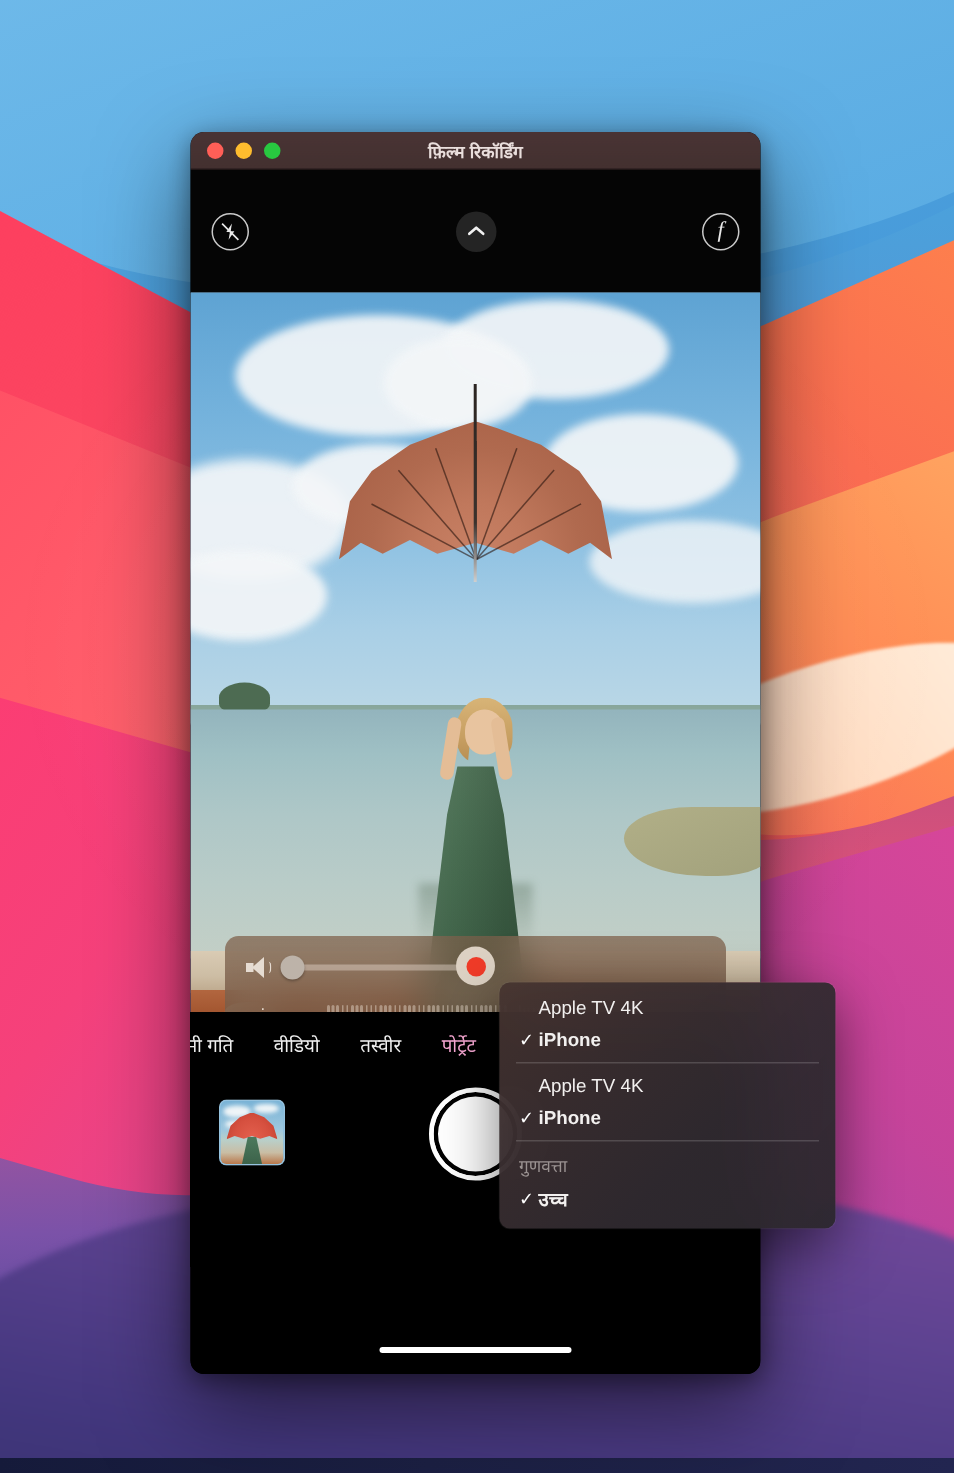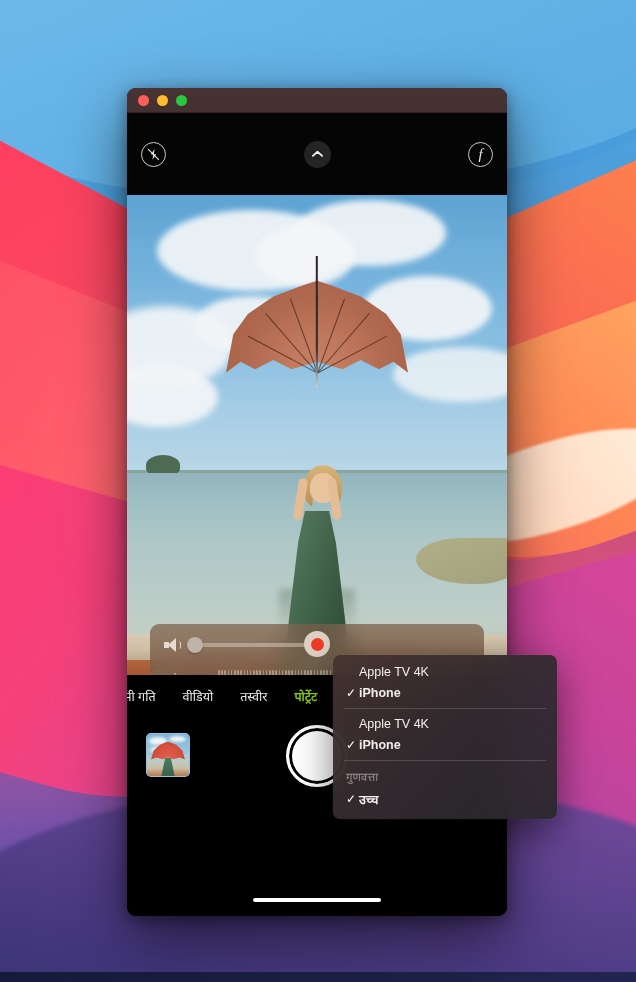--- a/index.html
+++ b/index.html
@@ -312,21 +312,21 @@
     position:absolute; left:0; right:0; bottom:0; height:241px;
     background:#000;
   }
   .mode-tabs {
     display:flex; align-items:center; gap:27px;
     padding-left:-6px; height:42px;
     font-size:12.5px; color:#efefef;
     position:relative;
   }
   .mode-tab { white-space:nowrap; }
-  .mode-tab.active { color:#84cc16; font-weight:700; }
+  .mode-tab.active { color:#f9a8d4; font-weight:400; }
   .shutter-area { position:relative; height:100px; }
   .thumb {
     position:absolute; left:19px; top:16px;
     width:44px; height:44px; border-radius:5px;
     overflow:hidden; border:1px solid rgba(255,255,255,.18);
     background:#7fb6d8;
   }
   .thumb-sky {
     position:absolute; inset:0;
     background:linear-gradient(180deg,#79b3d6 0%, #9ec8df 46%, #b9cfc9 62%, #c9bda4 82%, #b8784c 100%);
@@ -403,20 +403,21 @@
 </div>
 
 <div id="window">
 
   <div class="titlebar">
     <div class="lights">
       <div class="light red"></div>
       <div class="light yellow"></div>
       <div class="light green"></div>
     </div>
+    <div class="win-title">फ़िल्म रिकॉर्डिंग</div>
   </div>
 
   <div class="toolbar">
     <div class="circ-btn">
       <svg width="15" height="15" viewBox="0 0 16 16">
         <path d="M9.2 2.2 5.2 8.1h2.6l-1 5.6 4.1-6h-2.6z" fill="#e8e8e8"></path>
         <line x1="2.2" y1="2.2" x2="13.8" y2="13.8" stroke="#e8e8e8" stroke-width="1.2"></line>
       </svg>
     </div>
     <div class="circ-btn filled">

